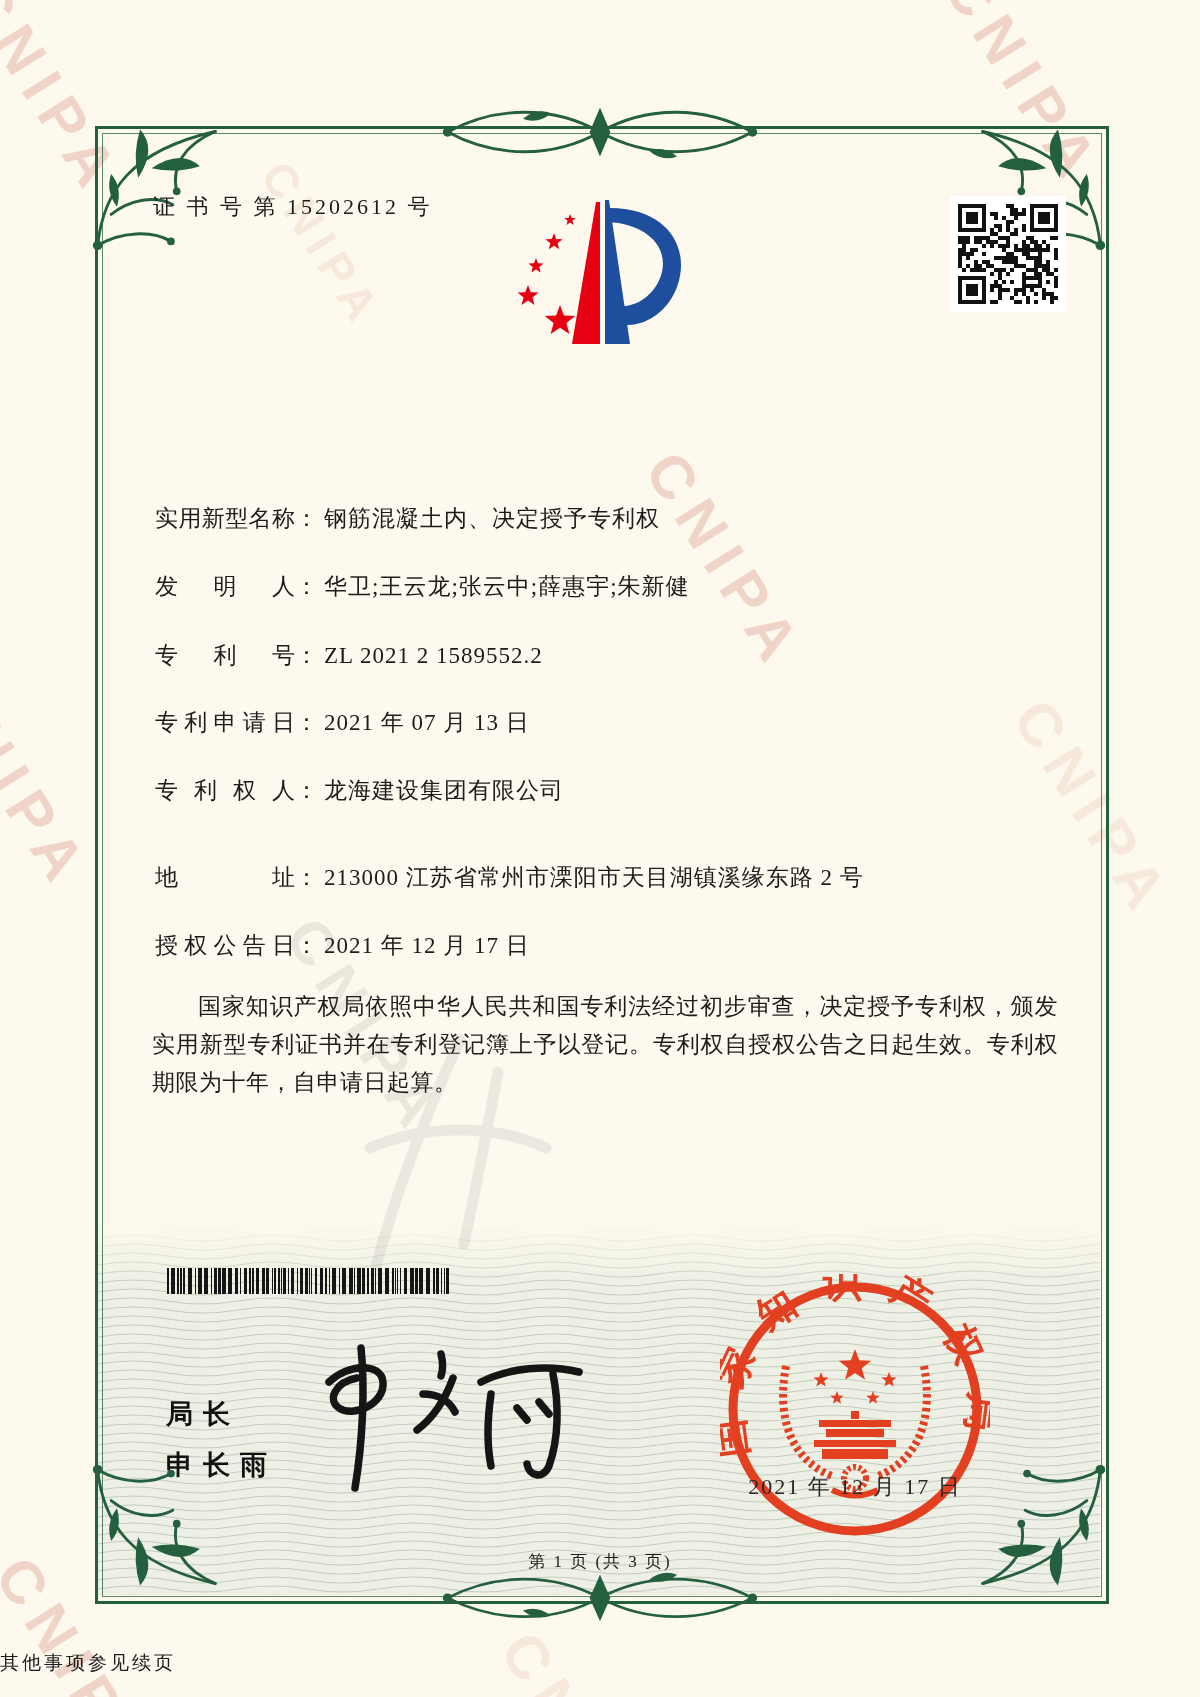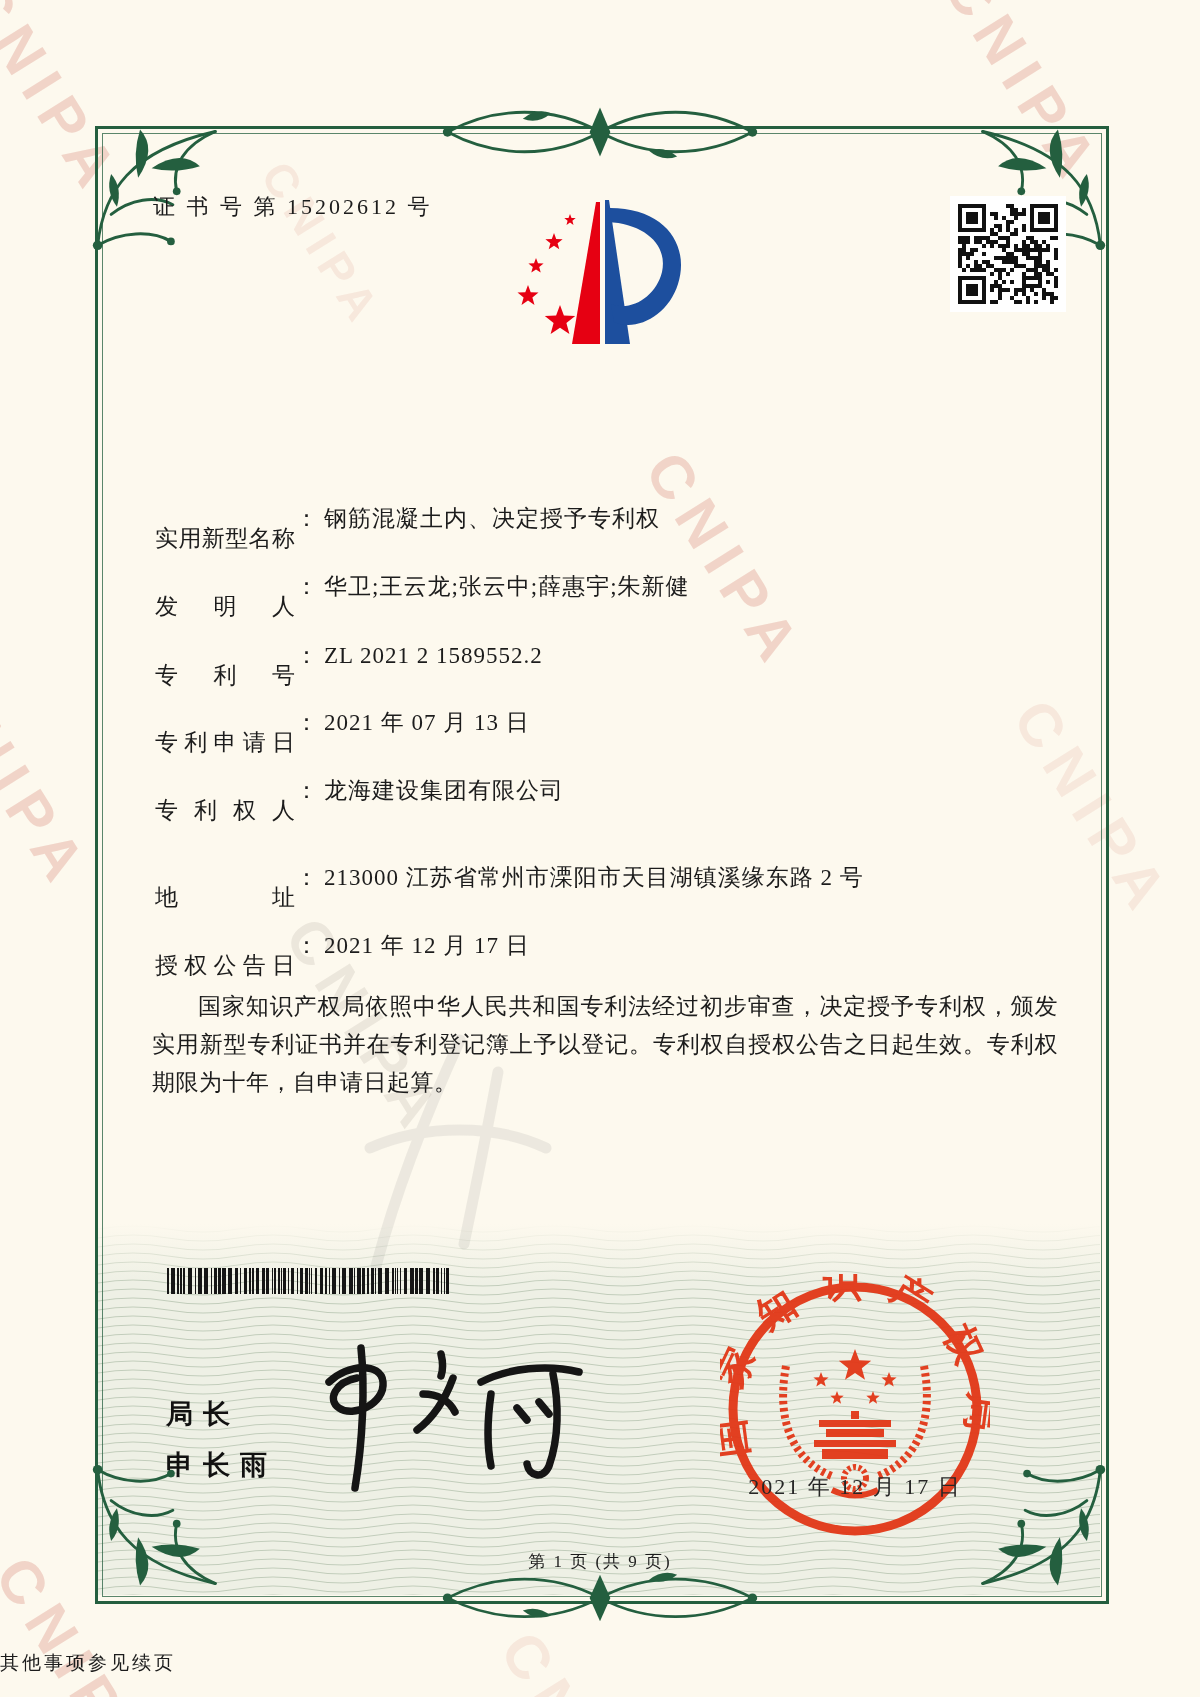--- a/index.html
+++ b/index.html
@@ -30,21 +30,21 @@
   .cert-no{position:absolute;left:153px;top:192px;z-index:6;font-size:22px;letter-spacing:3px;}
   .logo{position:absolute;left:508px;top:186px;width:192px;height:158px;z-index:6;}
   .qr-box{position:absolute;left:950px;top:196px;width:116px;height:116px;background:#ffffff;z-index:6;}
   .qr{position:absolute;left:8px;top:8px;width:100px;height:100px;}
   .title{position:absolute;left:0;top:340px;width:100%;text-align:center;z-index:6;
          font-size:56px;font-weight:600;letter-spacing:12px;line-height:64px;}
 
   
   .fields{position:absolute;left:155px;top:0;width:905px;z-index:6;font-size:23px;}
   .frow{position:absolute;left:0;width:905px;line-height:31px;white-space:nowrap;}
-  .flabel{display:inline-block;width:140px;text-align:justify;text-align-last:justify;vertical-align:top;margin-top:20px;}
+  .flabel{display:inline-block;width:140px;text-align:justify;text-align-last:justify;vertical-align:top;}
   .fcolon{display:inline-block;margin-right:6px;}
   .fvalue{letter-spacing:1px;}
   .fpair2{position:absolute;left:462px;top:0;}
 
   
   .bodytext{position:absolute;left:152px;top:988px;width:906px;z-index:6;
             font-size:23px;line-height:38px;text-align:justify;letter-spacing:0.5px;}
   .bodytext p{margin:0 0 5px 0;text-indent:2em;}
 
   
@@ -463,16 +463,16 @@
         <rect x="94" y="166" width="82" height="7"></rect>
         <rect x="102" y="175" width="66" height="10"></rect>
         <rect x="131" y="137" width="8" height="8"></rect>
       </g>
       <circle cx="135" cy="204" r="11" fill="none" stroke-width="6" stroke-dasharray="3 2.5"></circle>
       <path d="M112,216 q23,11 46,0" fill="none" stroke-width="6"></path>
     </g>
   </svg>
   <div class="seal-date">2021 年 12 月 17 日</div>
 
-  <div class="page-info">第 1 页  (共 9 页)</div>
+  <div class="page-info">第 1 页  (共 3 页)</div>
   <div class="cont-note">其他事项参见续页</div>
 
 </div>
 
 </body></html>

